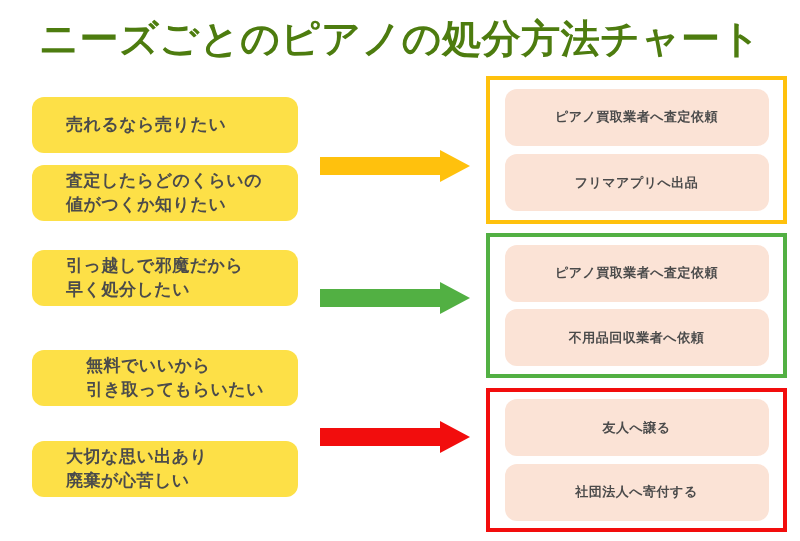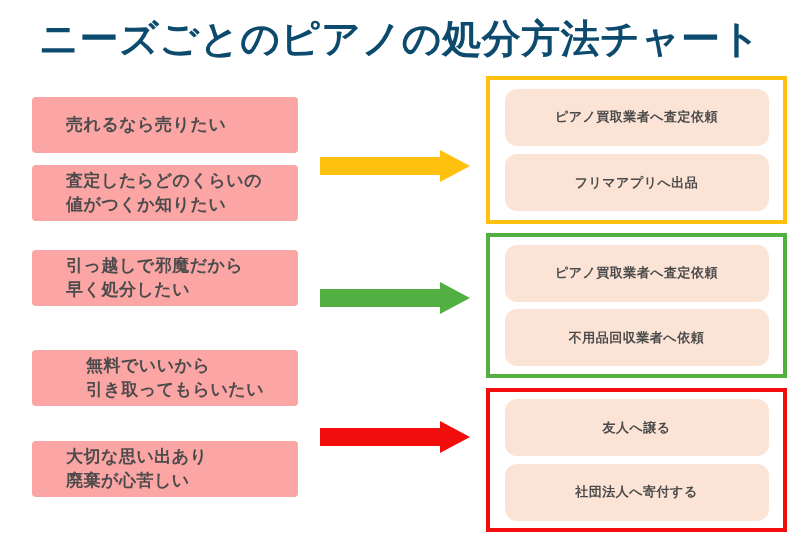--- a/index.html
+++ b/index.html
@@ -19,30 +19,30 @@
   .title {
     position: absolute;
     top: 12px;
     left: 0;
     width: 100%;
     margin: 0;
     text-align: center;
     font-size: 39px;
     font-weight: bold;
     letter-spacing: 0.5px;
-    color: #0c4a6e;
+    color: #4d7c0f;
   }
   
   .need {
     position: absolute;
     left: 32px;
     width: 266px;
     height: 56px;
-    background: #fca5a5;
-    border-radius: 4px;
+    background: #fde047;
+    border-radius: 12px;
     box-sizing: border-box;
     display: flex;
     align-items: center;
     padding: 0 14px 0 34px;
   }
   .need span {
     font-size: 17px;
     font-weight: bold;
     line-height: 1.4;
     white-space: pre-line;

